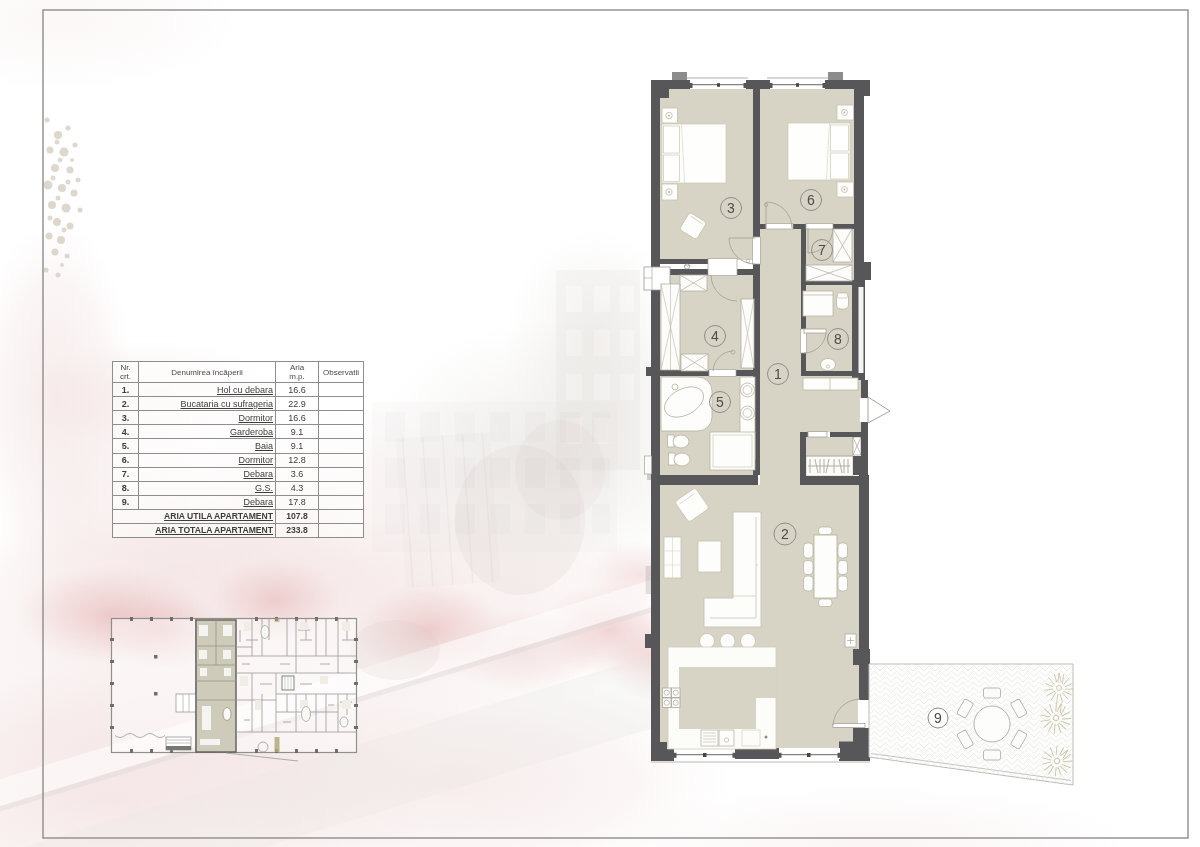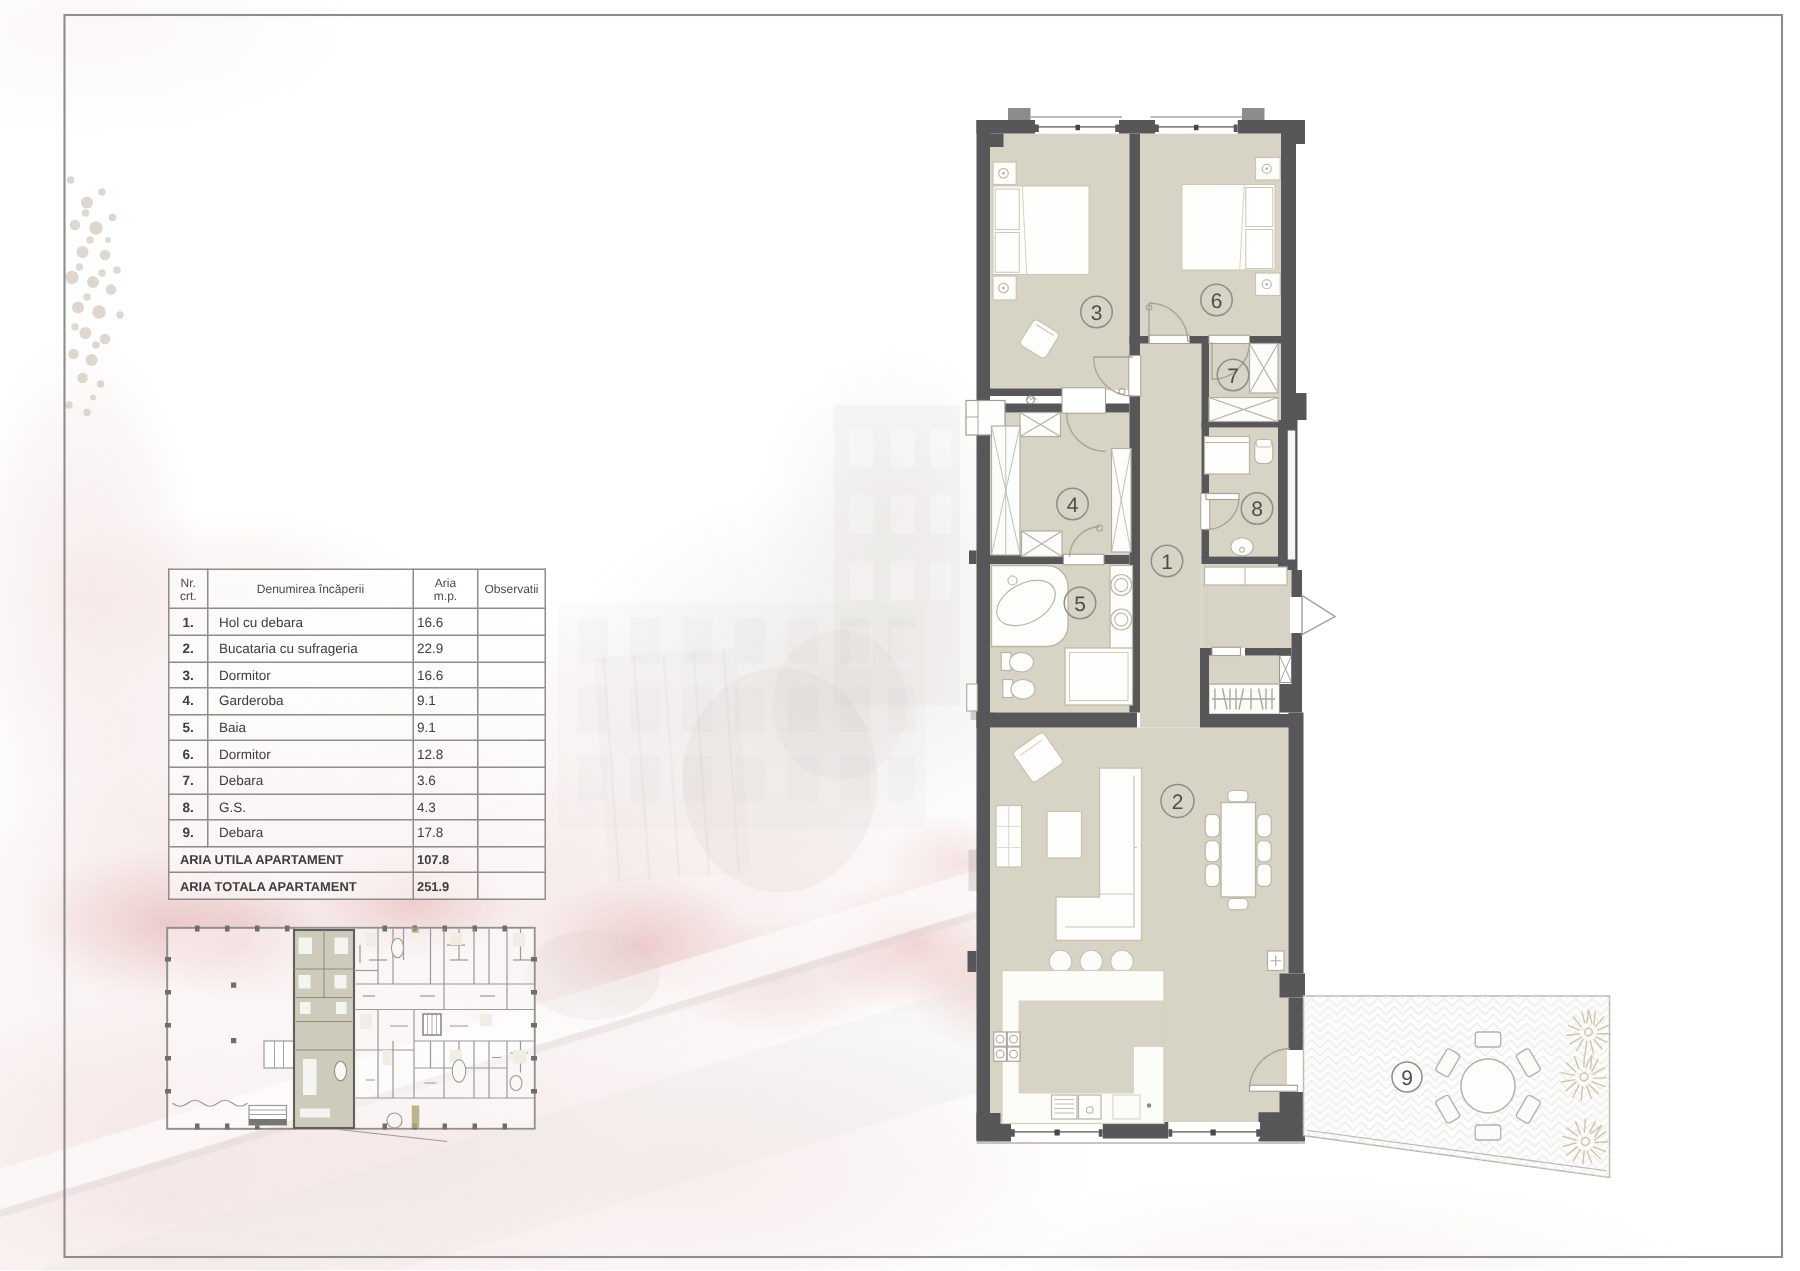--- a/index.html
+++ b/index.html
@@ -1,23 +1,23 @@
 <!DOCTYPE html>
 <html><head>
 <meta charset="utf-8">
 <style>
 html,body{margin:0;padding:0;width:1200px;height:847px;background:#ffffff;overflow:hidden;}
 *{font-family:"Liberation Sans",sans-serif;box-sizing:border-box;}
 .page{position:relative;width:1200px;height:847px;background:#ffffff;}
 svg.base{position:absolute;left:0;top:0;}
-#tbl{position:absolute;left:112px;top:379px;width:251px;height:221px;border-collapse:collapse;table-layout:fixed;background:transparent;}
+#tbl{position:absolute;left:112px;top:361px;width:251px;height:177px;border-collapse:collapse;table-layout:fixed;background:transparent;}
 #tbl td{border:1px solid #8d8d89;color:#3d3d3b;font-size:9px;line-height:10px;padding:0 2px;overflow:hidden;white-space:nowrap;background:rgba(255,255,255,0.55);}
 #tbl td.nr{text-align:center;font-weight:bold;}
-#tbl td.nm{text-align:left;padding-left:7px;}
-#tbl td.ar{text-align:left;}
+#tbl td.nm{text-align:right;padding-left:7px;text-decoration:underline;}
+#tbl td.ar{text-align:center;}
 #tbl td.hd{font-size:8px;text-align:center;color:#4a4a48;line-height:9px;}
 #tbl tr.tot td{font-weight:bold;font-size:8.6px;}
 </style>
 </head>
 <body>
 <div class="page">
 <svg class="base" width="1200" height="847" viewBox="0 0 1200 847">
 <defs>
 <pattern id="hb" width="11" height="11" patternUnits="userSpaceOnUse">
 <path d="M0 11 L5.5 5.5 L11 11" stroke="#eaeae6" stroke-width="1" fill="none"></path>
@@ -833,18 +833,18 @@
           <td class="ar">17.8</td>
           <td></td>
         </tr>
 <tr class="tot" style="height:14px">
           <td colspan="2" class="nm">ARIA UTILA APARTAMENT</td>
           <td class="ar">107.8</td>
           <td></td>
         </tr>
 <tr class="tot" style="height:14px">
           <td colspan="2" class="nm">ARIA TOTALA APARTAMENT</td>
-          <td class="ar">251.9</td>
+          <td class="ar">233.8</td>
           <td></td>
         </tr>
 </tbody>
     </table>
 </div>
 
 </body></html>

